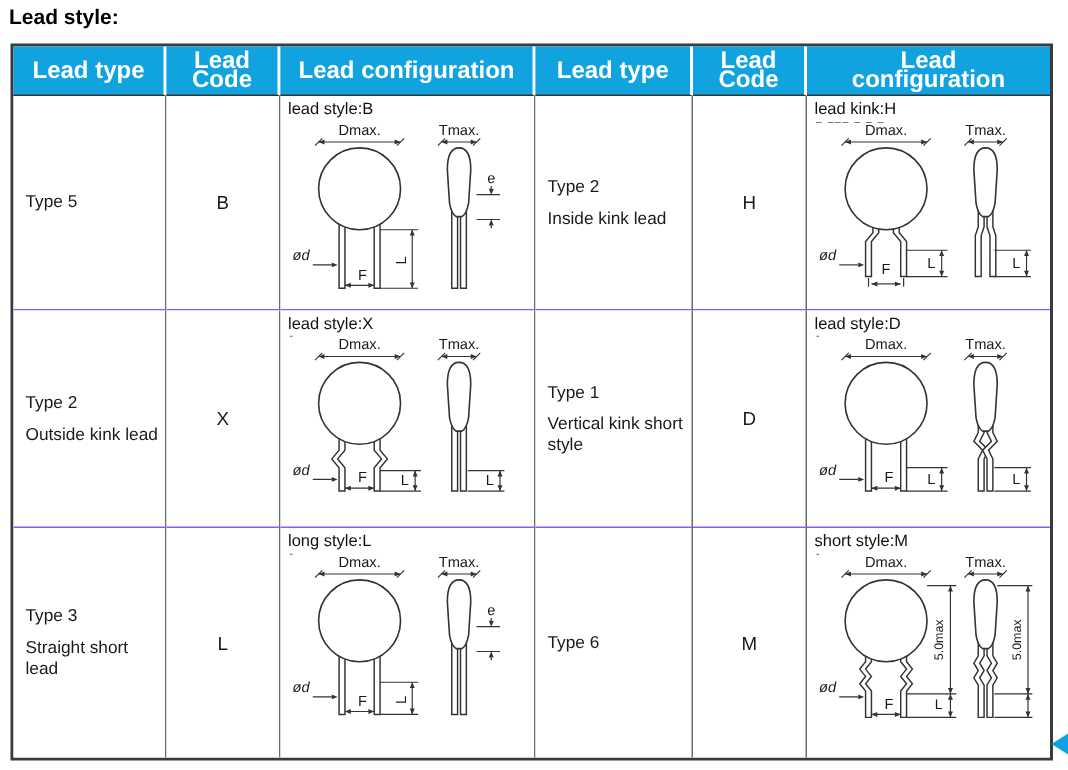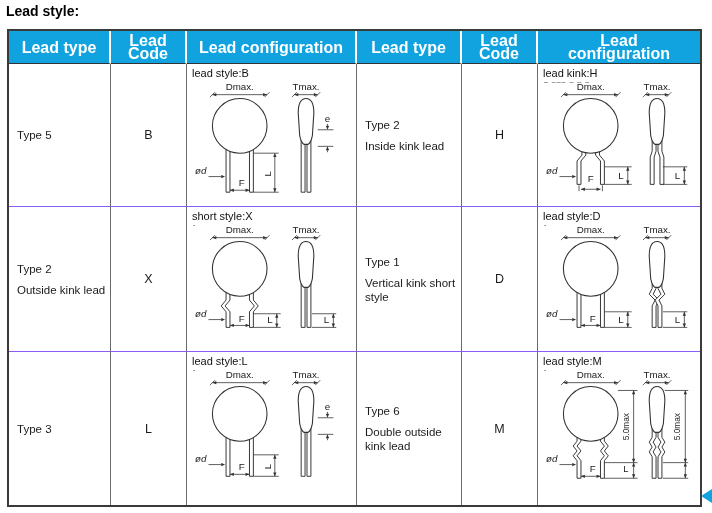--- a/index.html
+++ b/index.html
@@ -140,21 +140,21 @@
           <text x="141" y="100" font-size="10" fill="#1a1a1a" text-anchor="middle">L</text>
         </svg>
     </div>
 
     <div class="cell type br bb">
       <div>Type 2</div>
       <div>Outside kink lead</div>
     </div>
     <div class="cell code br bb">X</div>
     <div class="cell diag br bb">
-      <div class="dlabel">short style:X</div>
+      <div class="dlabel">lead style:X</div>
       <div class="dartifact">-</div>
       <svg class="dsvg" viewBox="0 0 162 122">
           <path d="M38,66 L38,78 L33,84 L38,90 L38,106 L42,106 L42,90 L37,84 L42,78 L42,66" fill="#fff" stroke="#333333" stroke-width="1"></path>
           <path d="M62,66 L62,78 L67,84 L62,90 L62,106 L66,106 L66,90 L71,84 L66,78 L66,66" fill="#fff" stroke="#333333" stroke-width="1"></path>
           <circle cx="52" cy="46" r="28" fill="#fff" stroke="#333333" stroke-width="1.1"></circle>
           <path d="M115,58 L115,106 L119,106 L119,58" fill="#fff" stroke="#333333" stroke-width="1"></path>
           <path d="M121,58 L121,106 L125,106 L125,58" fill="#fff" stroke="#333333" stroke-width="1"></path>
           <path d="M112,33 Q112,18 120,18 Q128,18 128,33 L126.5,56 Q125,63.5 122,65 L118,65 Q115,63.5 113.5,56 Z" fill="#fff" stroke="#333333" stroke-width="1.1"></path>
           <text x="52" y="9" font-size="10" fill="#1a1a1a" text-anchor="middle">Dmax.</text>
           <line x1="24" y1="14" x2="80" y2="14" stroke="#333333" stroke-width="0.8"></line>
@@ -233,24 +233,25 @@
           <line x1="126" y1="106" x2="151" y2="106" stroke="#333333" stroke-width="0.8"></line>
           <line x1="148" y1="90" x2="148" y2="106" stroke="#333333" stroke-width="0.8"></line>
           <polygon points="148,90 146.3,94 149.7,94" fill="#333333"></polygon>
           <polygon points="148,106 146.3,102 149.7,102" fill="#333333"></polygon>
           <text x="141" y="101" font-size="10" fill="#1a1a1a" text-anchor="middle">L</text>
         </svg>
     </div>
 
     <div class="cell type br">
       <div>Type 3</div>
+      <div>Straight short lead</div>
     </div>
     <div class="cell code br">L</div>
     <div class="cell diag br">
-      <div class="dlabel">lead style:L</div>
+      <div class="dlabel">long style:L</div>
       <div class="dartifact">-</div>
       <svg class="dsvg" viewBox="0 0 162 122">
           <path d="M38,66 L38,110 L42,110 L42,66" fill="#fff" stroke="#333333" stroke-width="1"></path>
           <path d="M62,66 L62,110 L66,110 L66,66" fill="#fff" stroke="#333333" stroke-width="1"></path>
           <circle cx="52" cy="46" r="28" fill="#fff" stroke="#333333" stroke-width="1.1"></circle>
           <path d="M115,58 L115,110 L119,110 L119,58" fill="#fff" stroke="#333333" stroke-width="1"></path>
           <path d="M121,58 L121,110 L125,110 L125,58" fill="#fff" stroke="#333333" stroke-width="1"></path>
           <path d="M112,33 Q112,18 120,18 Q128,18 128,33 L126.5,56 Q125,63.5 122,65 L118,65 Q115,63.5 113.5,56 Z" fill="#fff" stroke="#333333" stroke-width="1.1"></path>
           <text x="52" y="9" font-size="10" fill="#1a1a1a" text-anchor="middle">Dmax.</text>
           <line x1="24" y1="14" x2="80" y2="14" stroke="#333333" stroke-width="0.8"></line>
@@ -281,25 +282,24 @@
           <line x1="132" y1="50" x2="148" y2="50" stroke="#333333" stroke-width="0.8"></line>
           <line x1="132" y1="67" x2="148" y2="67" stroke="#333333" stroke-width="0.8"></line>
           <line x1="142" y1="44" x2="142" y2="46" stroke="#333333" stroke-width="0.8"></line>
           <polygon points="142,50 140.3,46 143.7,46" fill="#333333"></polygon>
           <line x1="142" y1="73" x2="142" y2="71" stroke="#333333" stroke-width="0.8"></line>
           <polygon points="142,67 140.3,71 143.7,71" fill="#333333"></polygon>
         </svg>
     </div>
     <div class="cell type br">
       <div>Type 6</div>
-      <div>Double outside kink lead</div>
     </div>
     <div class="cell code br">M</div>
     <div class="cell diag">
-      <div class="dlabel">lead style:M</div>
+      <div class="dlabel">short style:M</div>
       <div class="dartifact">-</div>
       <svg class="dsvg" viewBox="0 0 162 122">
           <path d="M38,66 L38,74 L34,79 L38,84 L34,89 L38,94 L38,112 L42,112 L42,94 L38,89 L42,84 L38,79 L42,74 L42,66" fill="#fff" stroke="#333333" stroke-width="1"></path>
           <path d="M62,66 L62,74 L66,79 L62,84 L66,89 L62,94 L62,112 L66,112 L66,94 L70,89 L66,84 L70,79 L66,74 L66,66" fill="#fff" stroke="#333333" stroke-width="1"></path>
           <circle cx="52" cy="46" r="28" fill="#fff" stroke="#333333" stroke-width="1.1"></circle>
           <path d="M115,58 L115,70 L112,75 L115,80 L112,85 L115,90 L115,112 L119,112 L119,90 L116,85 L119,80 L116,75 L119,70 L119,58" fill="#fff" stroke="#333333" stroke-width="1"></path>
           <path d="M121,58 L121,70 L124,75 L121,80 L124,85 L121,90 L121,112 L125,112 L125,90 L128,85 L125,80 L128,75 L125,70 L125,58" fill="#fff" stroke="#333333" stroke-width="1"></path>
           <path d="M112,33 Q112,18 120,18 Q128,18 128,33 L126.5,56 Q125,63.5 122,65 L118,65 Q115,63.5 113.5,56 Z" fill="#fff" stroke="#333333" stroke-width="1.1"></path>
           <text x="52" y="9" font-size="10" fill="#1a1a1a" text-anchor="middle">Dmax.</text>
           <line x1="24" y1="14" x2="80" y2="14" stroke="#333333" stroke-width="0.8"></line>

